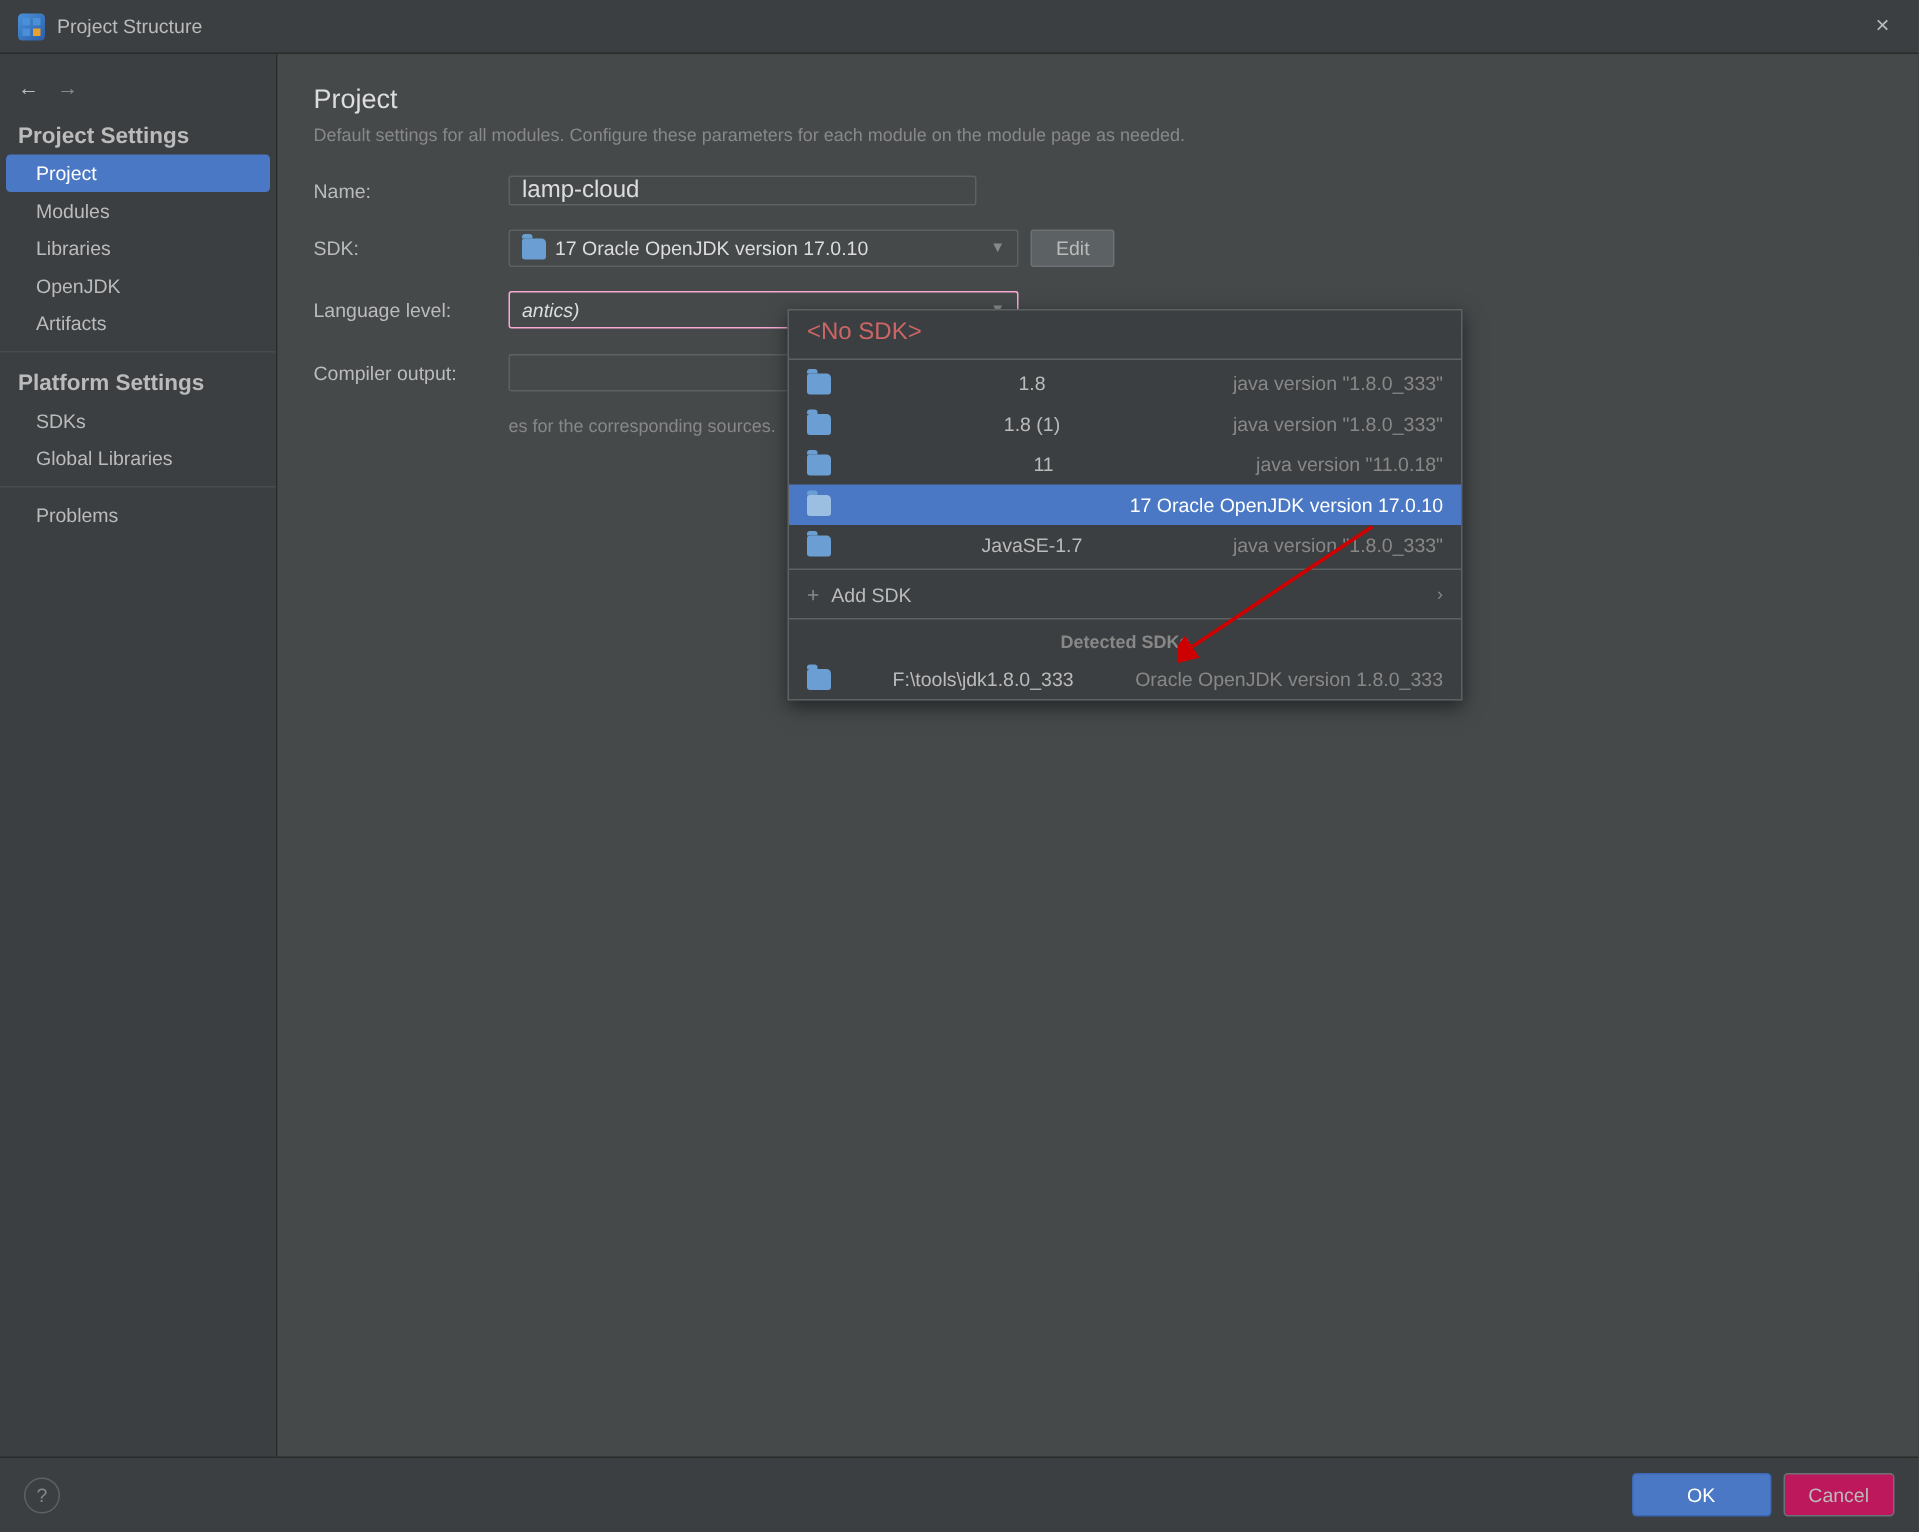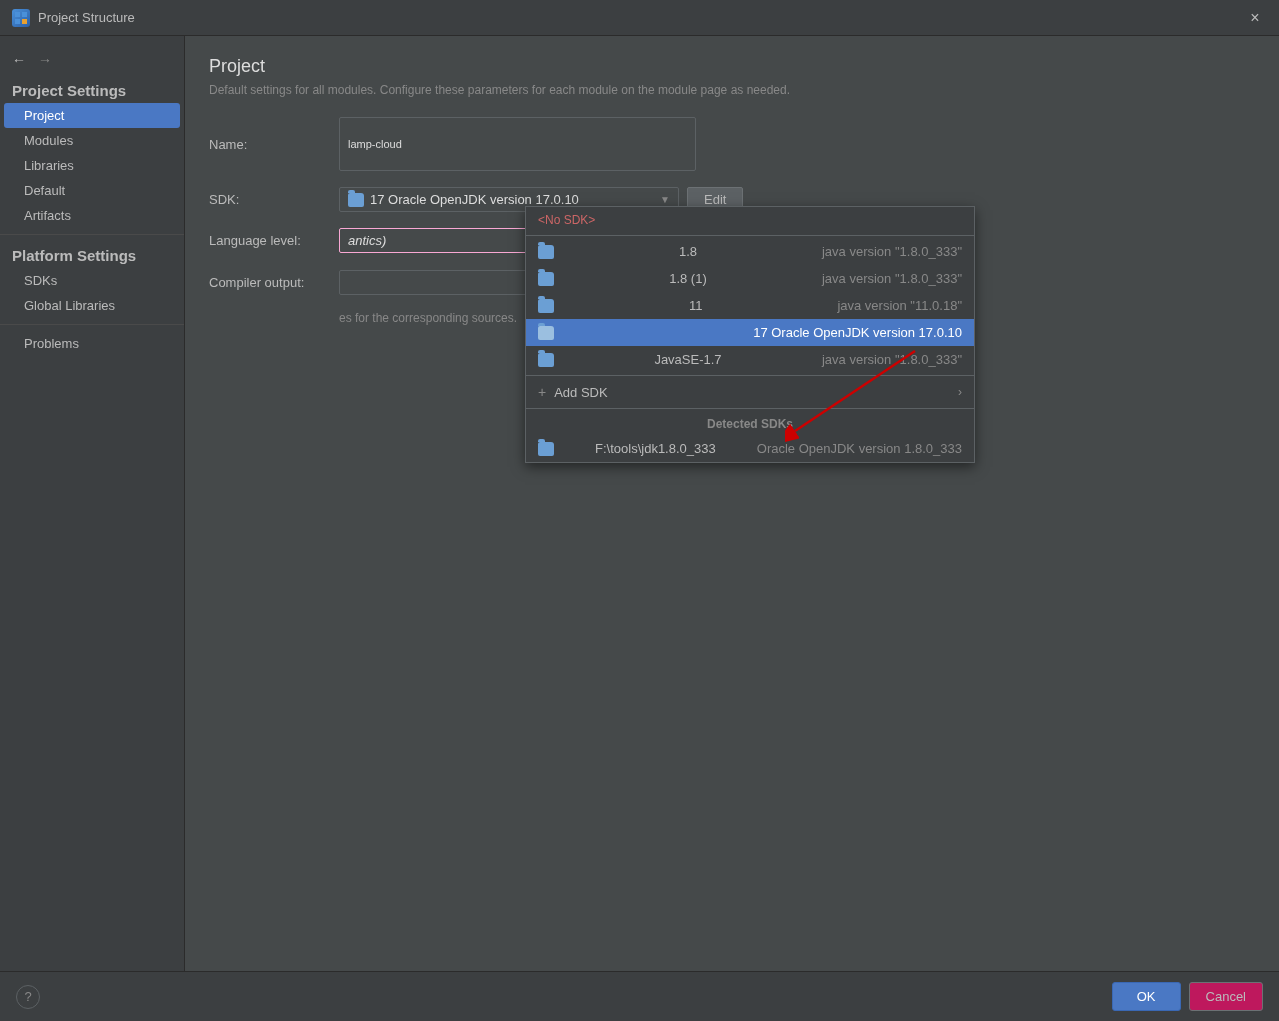--- a/index.html
+++ b/index.html
@@ -140,23 +140,23 @@
       color: #bbbbbb;
       font-size: 13px;
       width: 130px;
       flex-shrink: 0;
     }
 
     .text-input {
       background: #45494a;
       border: 1px solid #5c6164;
       color: #dddddd;
-      font-size: 11px;
-      padding: 20px 8px;
-      width: 357px;
+      font-size: 16px;
+      padding: 0 8px;
+      width: 312px;
       outline: none;
       border-radius: 2px;
     }
 
     
     .sdk-row {
       display: flex;
       align-items: center;
       gap: 8px;
     }
@@ -241,21 +241,21 @@
       font-size: 13px;
     }
     .dropdown-item .item-secondary {
       color: #888888;
       font-size: 13px;
     }
     .no-sdk {
       color: #cc6666 !important;
       padding: 6px 12px;
       cursor: pointer;
-      font-size: 12px;
+      font-size: 16px;
     }
     .dropdown-separator {
       height: 1px;
       background: #5c6164;
       margin: 2px 0;
     }
     .dropdown-section-header {
       color: #888888;
       font-size: 12px;
       padding: 6px 12px 4px 12px;
@@ -367,21 +367,21 @@
     }
     .bottom-btns {
       display: flex;
       gap: 8px;
     }
     .btn-ok {
       background: #4a78c4;
       border: 1px solid #3a68b4;
       color: #ffffff;
       font-size: 13px;
-      padding: 6px 24px;
+      padding: 6px 36px;
       cursor: pointer;
       border-radius: 3px;
     }
     .btn-cancel {
       background: #be185d;
       border: 1px solid #6c7174;
       color: #bbbbbb;
       font-size: 13px;
       padding: 6px 16px;
       cursor: pointer;
@@ -419,21 +419,21 @@
     <div class="sidebar-item active">
       <span>Project</span>
     </div>
     <div class="sidebar-item">
       <span>Modules</span>
     </div>
     <div class="sidebar-item">
       <span>Libraries</span>
     </div>
     <div class="sidebar-item">
-      <span>Default</span>
+      <span>OpenJDK</span>
     </div>
     <div class="sidebar-item">
       <span>Artifacts</span>
     </div>
 
     <div class="sidebar-divider"></div>
 
     <div class="section-header">Platform Settings</div>
 
     <div class="sidebar-item">

